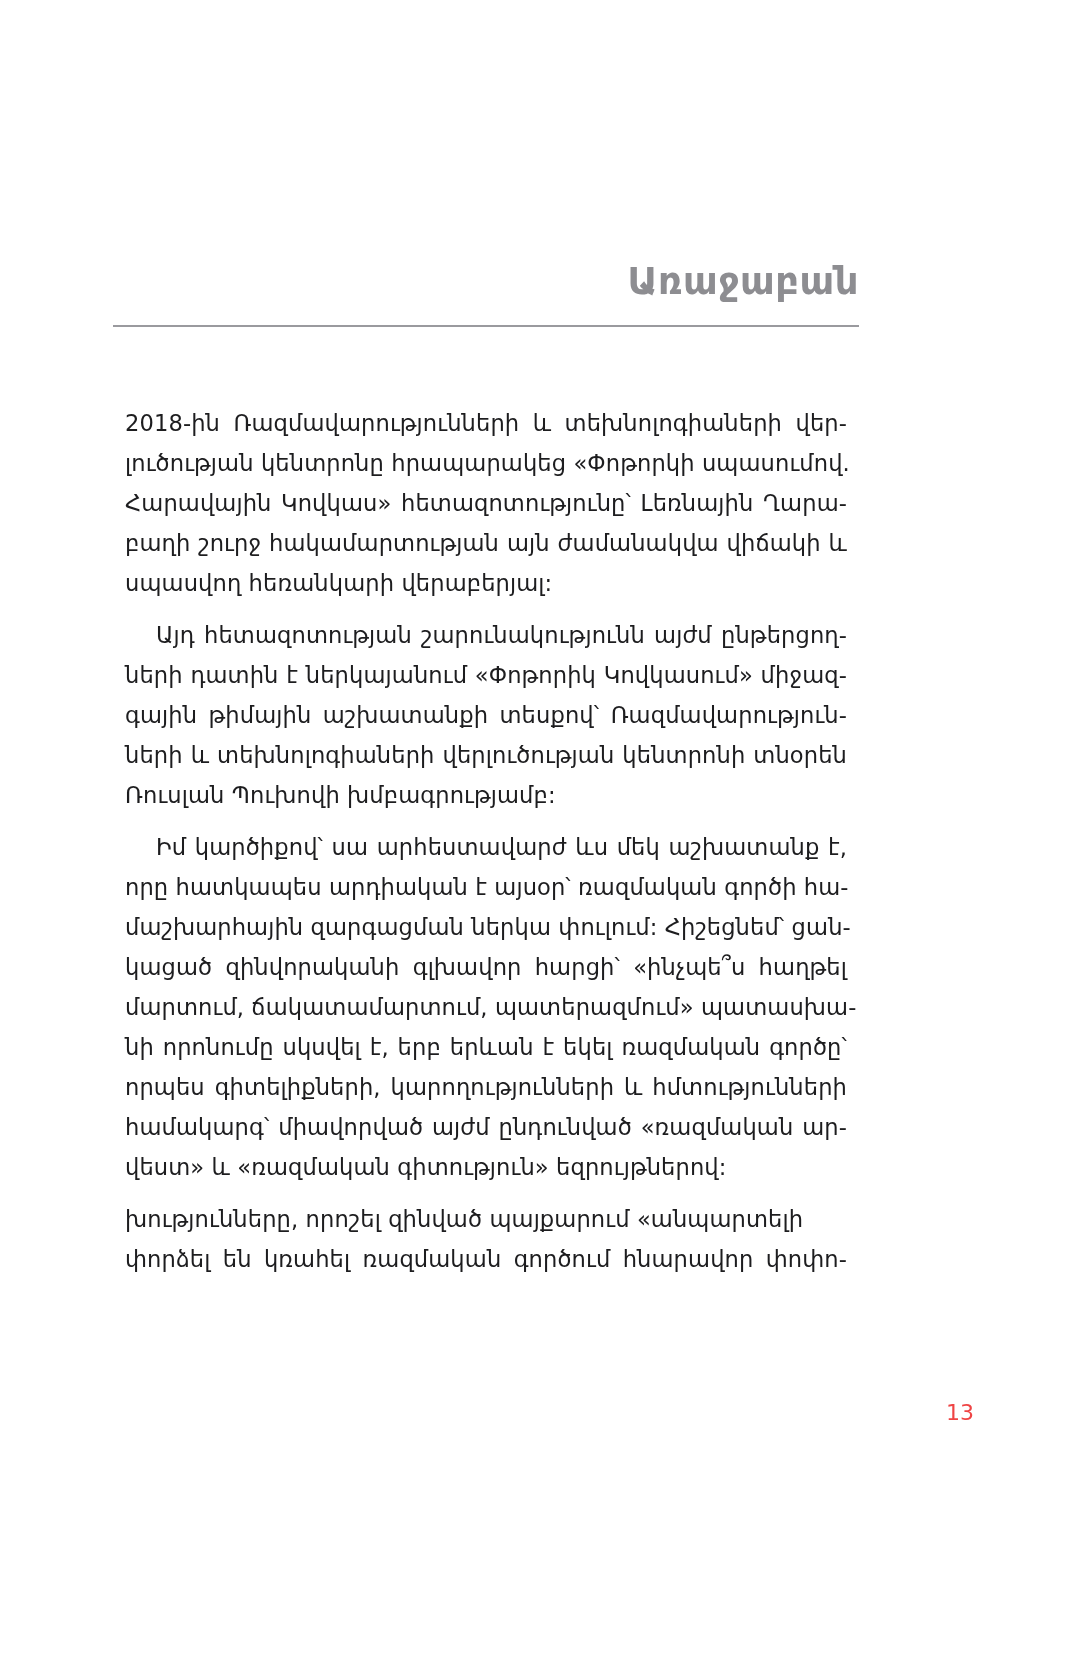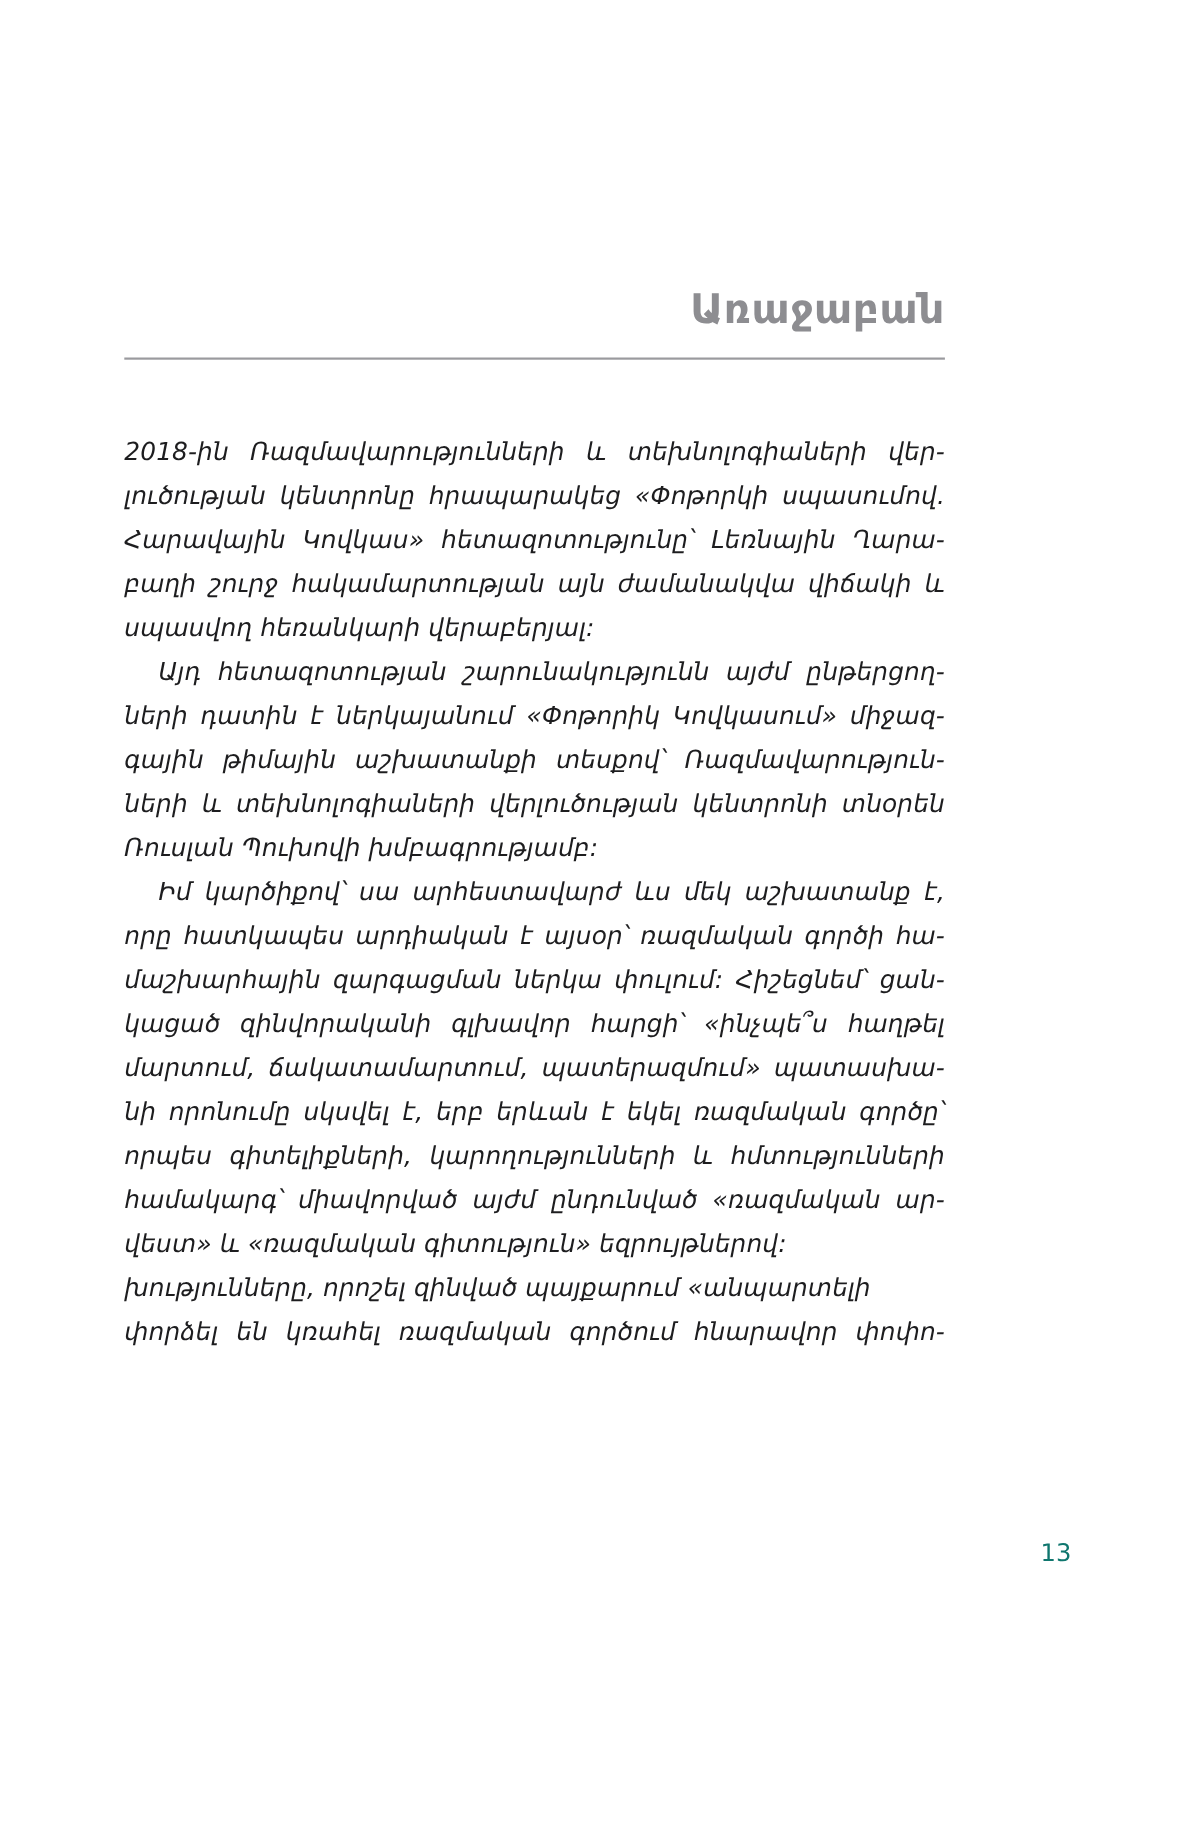--- a/index.html
+++ b/index.html
@@ -47,25 +47,24 @@
     padding: 0;
     padding-top: 64px;
     font-family: "DejaVu Sans", sans-serif;
     font-size: 22.6px;
     line-height: 40px;
     color: #1d1d1f;
     text-align: justify;
     letter-spacing: 0.1px;
   }
   .para {
-    margin: 0;
+    margin: 12px;
     padding: 0;
     text-indent: 0;
     white-space: pre-wrap;
-    font-style: italic;
   }
   .line {
     display: block;
     white-space: pre;
   }
   .line.justify {
     text-align: justify;
     text-align-last: justify;
   }
   .line.last {
@@ -75,21 +74,21 @@
   .line.indent {
     padding-left: 31px;
   }
   .page-number {
     position: absolute;
     right: 113px;
     bottom: 0;
     margin-bottom: 238px;
     font-family: "DejaVu Sans", sans-serif;
     font-size: 22px;
-    color: #0f766e;
+    color: #ef4444;
     line-height: 1;
   }
 </style>
 </head>
 <body>
 
 <div class="page">
   <div class="content">
 
     <h1 class="chapter-title">Առաջաբան</h1>

